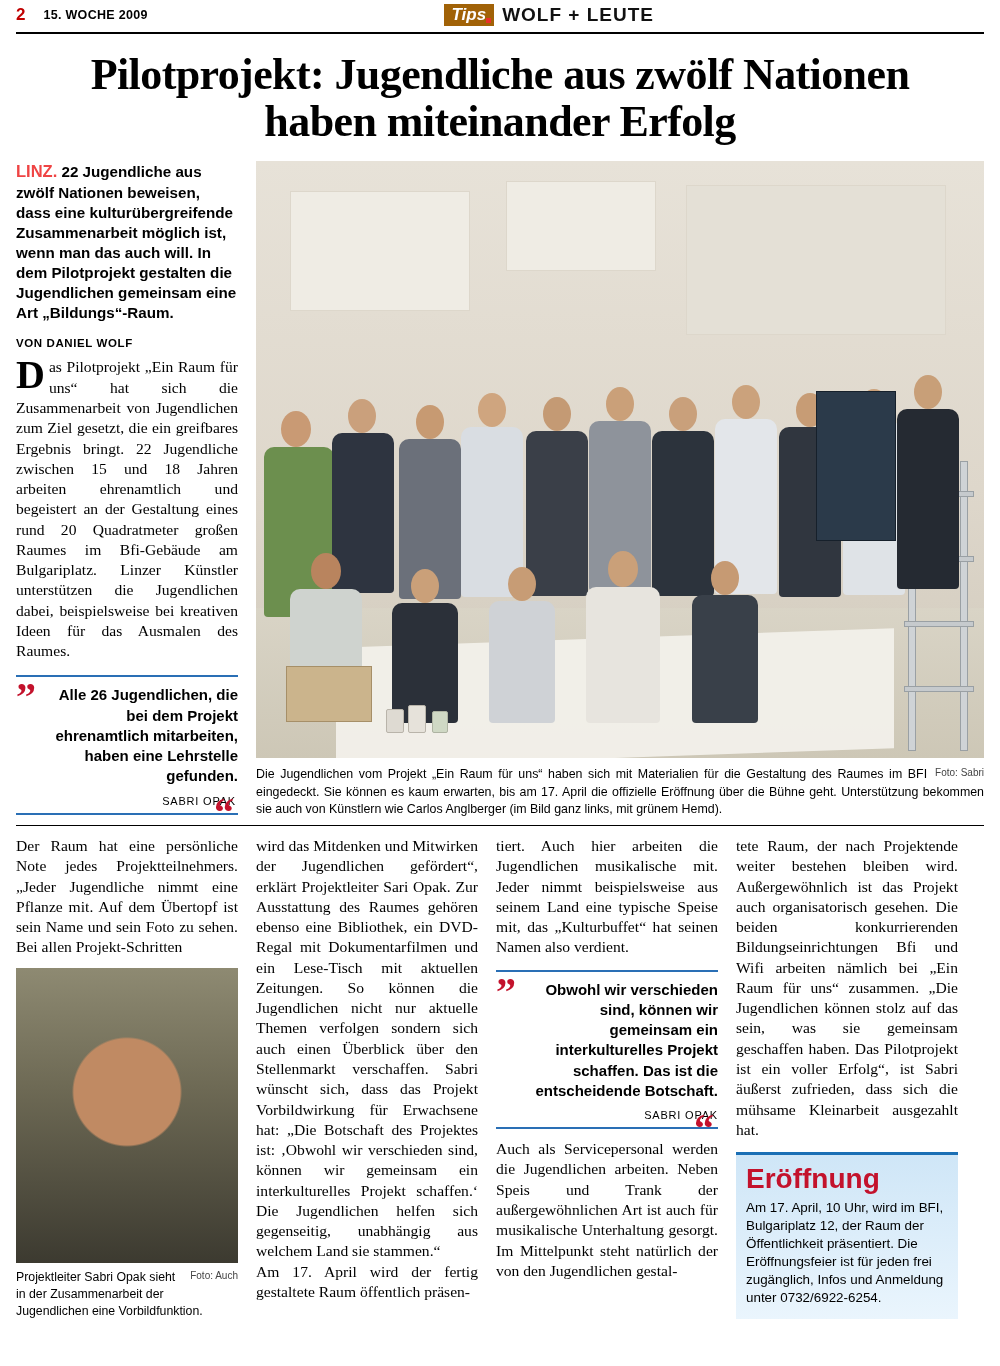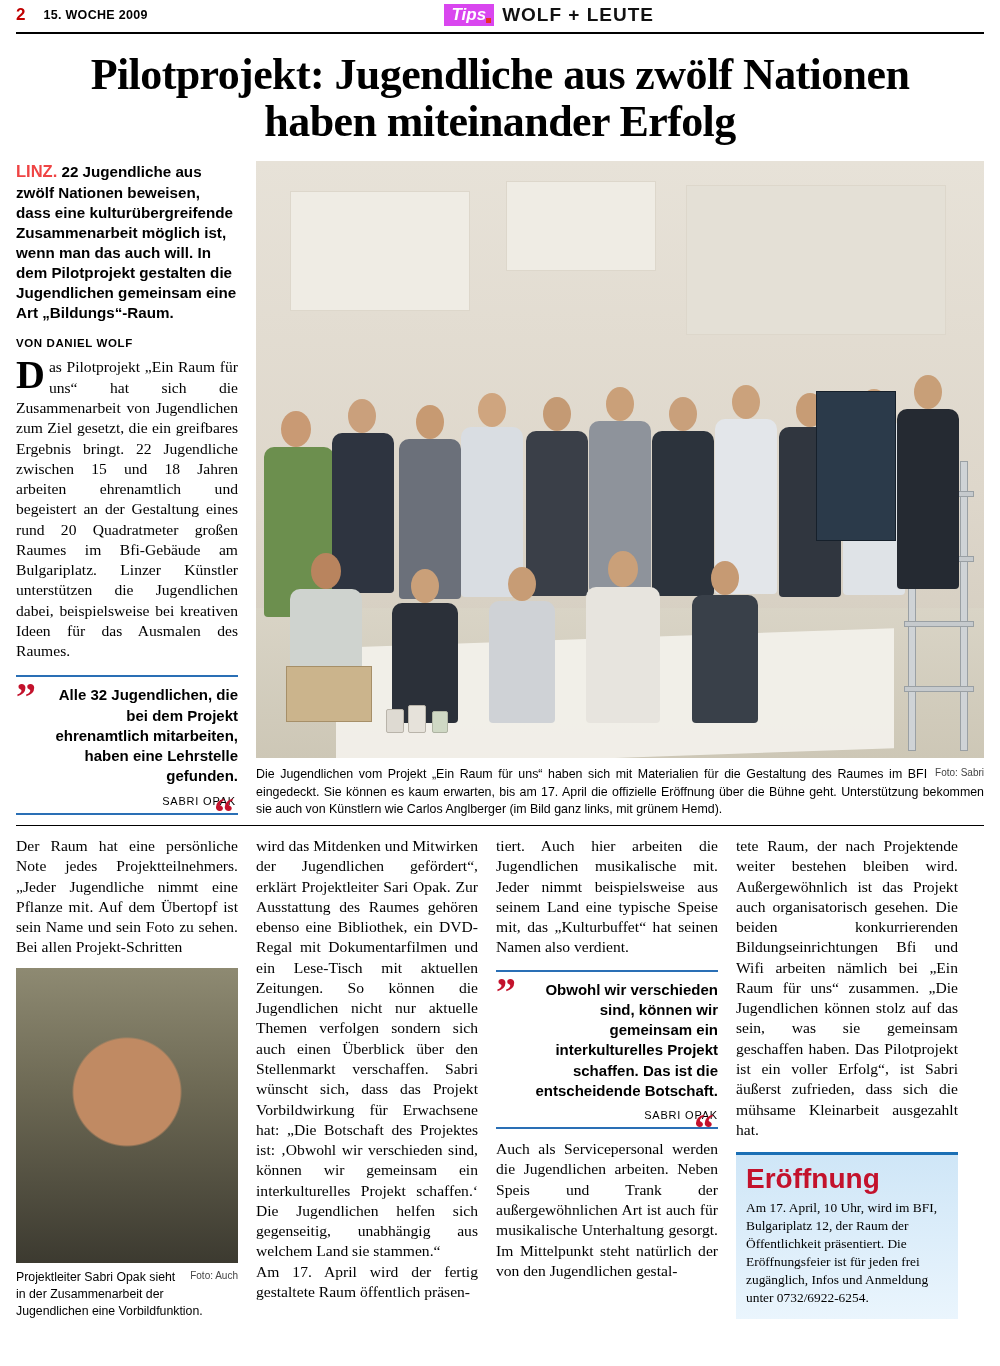--- a/index.html
+++ b/index.html
@@ -28,21 +28,21 @@
   }
   .issue-line {
     font-family:"Liberation Sans", sans-serif;
     font-weight:bold; font-size:12.5px; letter-spacing:0.3px;
   }
   .masthead-right {
     margin-left:auto; display:flex; align-items:center; gap:8px;
     padding-right:330px;
   }
   .tips-logo {
-    background:#d946ef; color:#fff;
+    background:#a16207; color:#fff;
     font-family:"Liberation Sans", sans-serif;
     font-weight:bold; font-style:italic; font-size:17px;
     padding:2px 8px 3px 8px;
     line-height:1.05;
     position:relative;
   }
   .tips-logo::after{
     content:""; position:absolute; right:3px; bottom:3px;
     width:5px; height:5px; background:#e8312a;
   }
@@ -184,21 +184,21 @@
     background:linear-gradient(#cfe6f7,#eaf5fd);
     border-top:3px solid #1b6fb5;
     padding:8px 10px 12px 10px;
   }
   .infobox h3 {
     margin:0 0 4px 0;
     font-family:"Liberation Sans", sans-serif;
     font-weight:bold; font-size:28px; color:#c3122c;
   }
   .infobox p {
-    font-family:Liberation Serif, serif;
+    font-family:Liberation Sans, sans-serif;
     font-size:13.4px; line-height:1.34; text-align:left; margin:0;
   }
 
   
   .wall { position:absolute; inset:0; background:linear-gradient(180deg,#e7e2d8 0%,#ded7cb 55%,#cfc8ba 100%); }
   .wall-panel { position:absolute; background:#efece4; border:1px solid #ddd7cb; }
   .floor { position:absolute; left:0; right:0; bottom:0; height:150px; background:linear-gradient(180deg,#d9d4c6,#cdc7b6); }
   .tarp { position:absolute; left:80px; right:90px; bottom:0; height:120px; background:#f2f0ea; transform:skewY(-2deg); opacity:.95; }
   .ladder { position:absolute; right:10px; top:300px; width:70px; height:290px; }
   .ladder .rail { position:absolute; top:0; bottom:0; width:8px; background:#cfd3d6; border:1px solid #9aa0a4;}
@@ -237,21 +237,21 @@
       </div>
 
       <div class="byline">VON DANIEL WOLF</div>
 
       <div class="body-text">
         <span class="dropcap">D</span><span>as Pilotprojekt „Ein Raum für uns“ hat sich die Zusammenarbeit von Jugendlichen zum Ziel gesetzt, die ein greifbares Ergebnis bringt. 22 Jugendliche zwischen 15 und 18 Jahren arbeiten ehrenamtlich und begeistert an der Gestaltung eines rund 20 Quadratmeter großen Raumes im Bfi-Gebäude am Bulgariplatz. Linzer Künstler unterstützen die Jugendlichen dabei, beispielsweise bei kreativen Ideen für das Ausmalen des Raumes.</span>
       </div>
 
       <div class="pullquote">
         <span class="qmark-open">”</span>
-        <div class="qtext">Alle 32 Jugendlichen, die bei dem Projekt ehrenamtlich mitarbeiten, haben eine Lehrstelle gefunden.</div>
+        <div class="qtext">Alle 26 Jugendlichen, die bei dem Projekt ehrenamtlich mitarbeiten, haben eine Lehrstelle gefunden.</div>
         <div class="qsource">SABRI OPAK</div>
         <span class="qmark-close">“</span>
       </div>
     </div>
 
     <div class="photo-col">
       <div class="main-photo">
         <div class="wall"></div>
         <div class="wall-panel" style="left:34px;top:30px;width:180px;height:120px;"></div>
         <div class="wall-panel" style="left:250px;top:20px;width:150px;height:90px;"></div>

